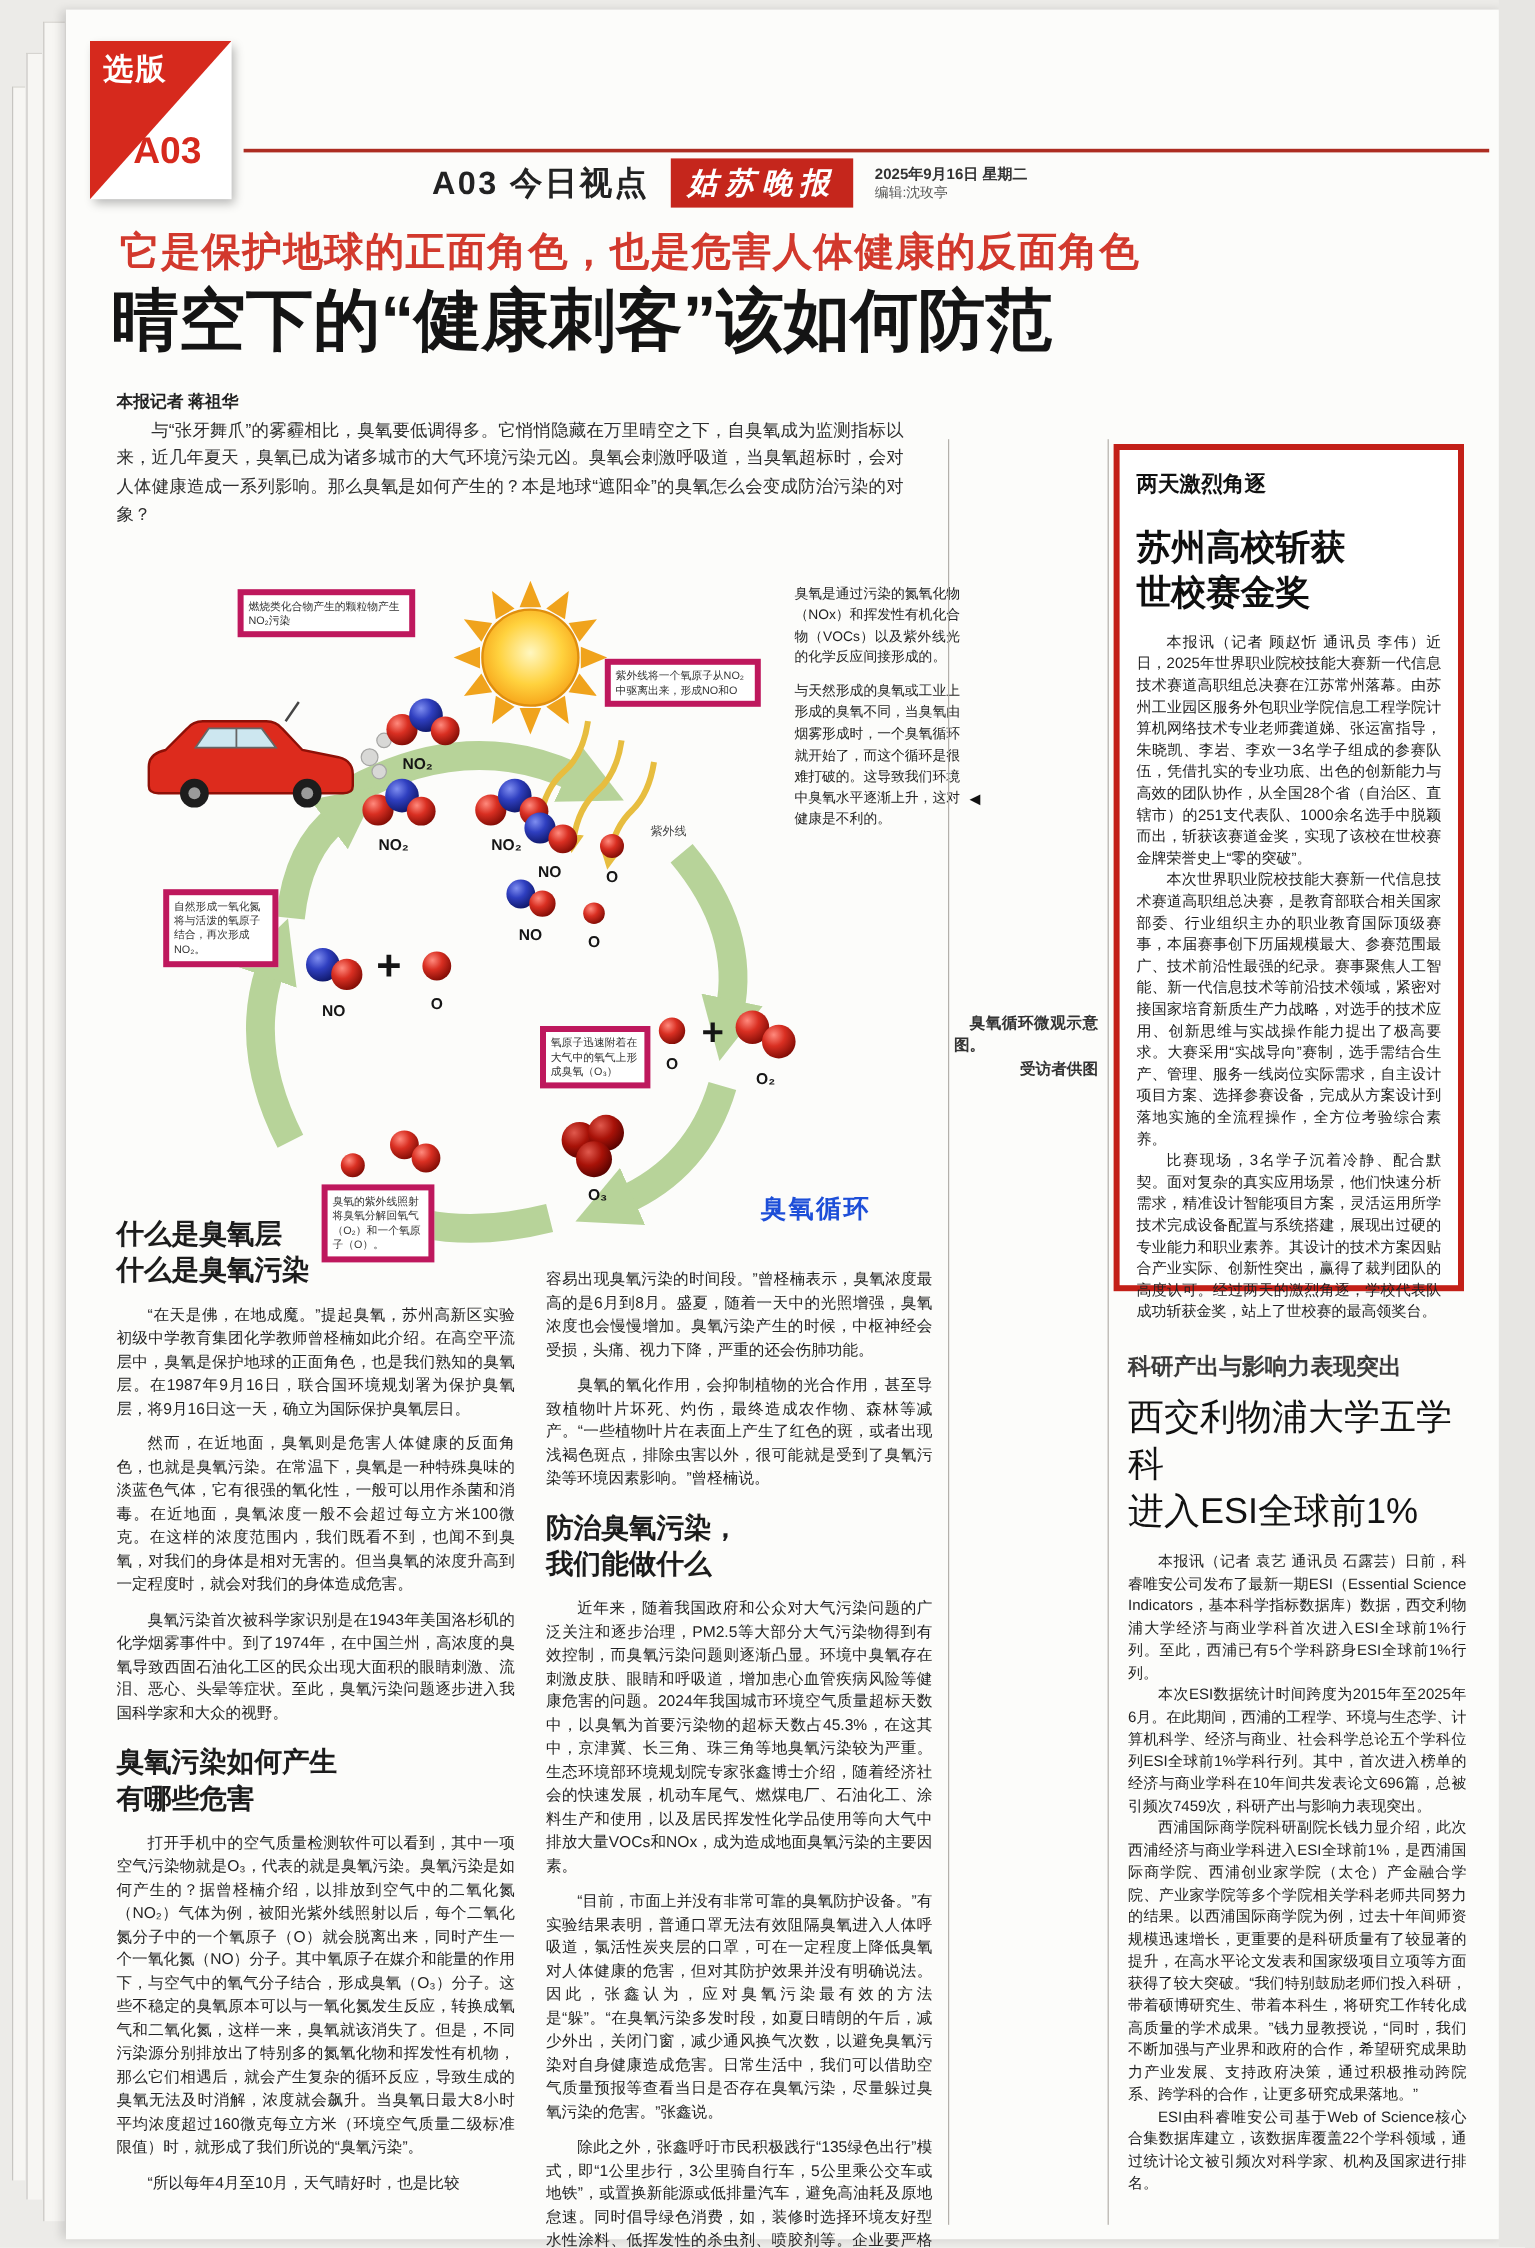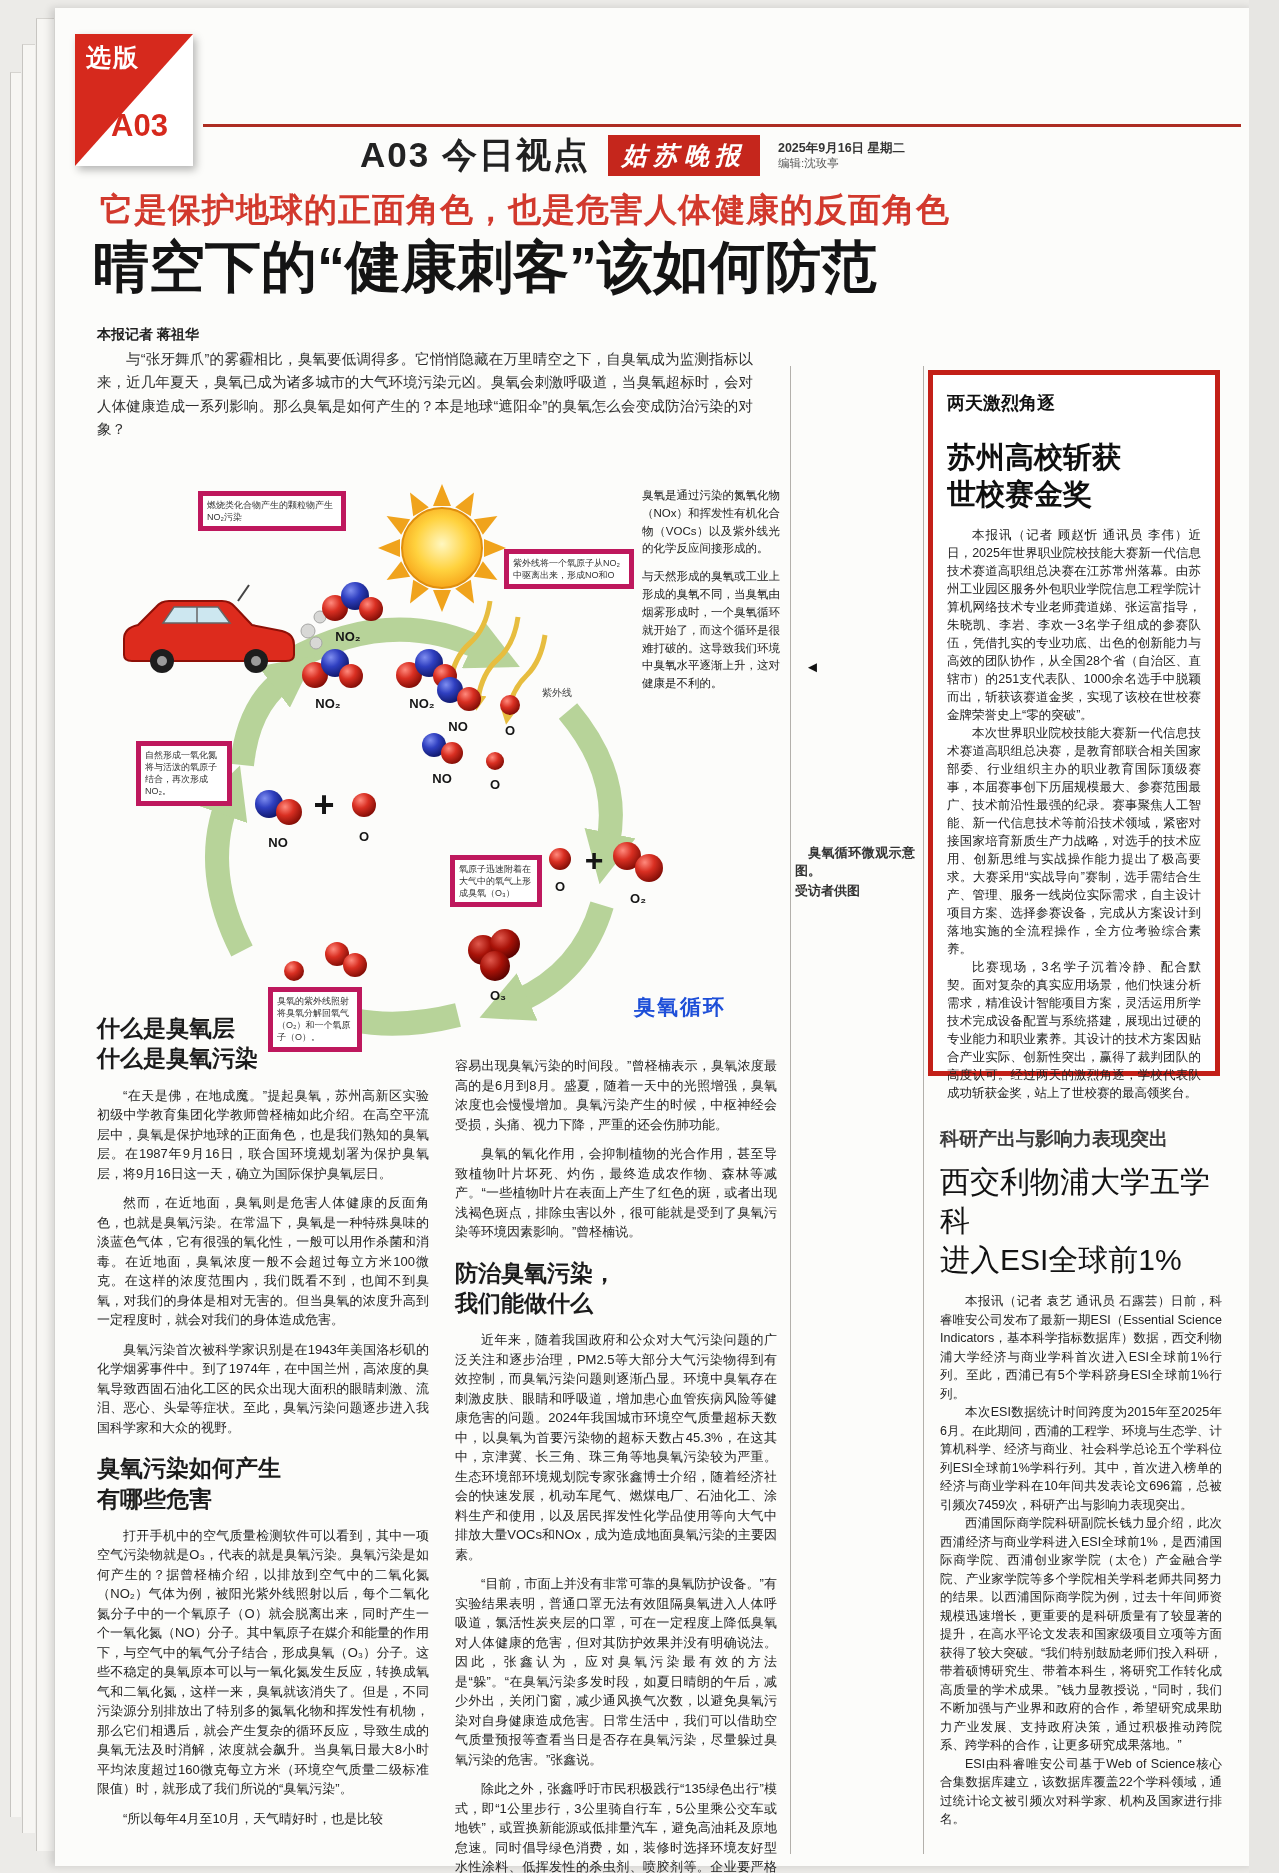--- a/index.html
+++ b/index.html
@@ -10,54 +10,54 @@
 
   
   .badge{position:absolute;left:20px;top:26px;width:118px;height:132px;background:#fff;box-shadow:3px 4px 8px rgba(0,0,0,.28);}
   .badge .tri{position:absolute;inset:0;background:#d6291d;clip-path:polygon(0 0,100% 0,0 100%);}
   .badge-top{position:absolute;left:11px;top:7px;color:#fff;font-size:25px;font-weight:800;letter-spacing:2px;}
   .badge-num{position:absolute;left:36px;top:74px;color:#d6291d;font-size:31px;font-weight:800;}
 
   
   .rule{position:absolute;left:148px;top:116px;right:14px;height:3px;background:#ad2d22;}
   .masthead{position:absolute;left:305px;top:124px;display:flex;align-items:center;gap:18px;}
-  .mh-section{font-size:35px;font-weight:800;color:#222;letter-spacing:2px;white-space:nowrap;}
+  .mh-section{font-size:27px;font-weight:800;color:#222;letter-spacing:2px;white-space:nowrap;}
   .mh-paper{background:#c5261c;color:#fff;font-size:25px;font-weight:800;font-style:italic;padding:4px 14px;letter-spacing:6px;font-family:"Liberation Serif","DejaVu Serif",serif;white-space:nowrap;}
   .mh-date{font-size:12.5px;color:#333;font-weight:700;line-height:1.35;white-space:nowrap;}
   .mh-editor{font-size:11.5px;color:#555;white-space:nowrap;}
 
   
   .kicker{position:absolute;left:45px;top:180px;font-size:33px;color:#d2392d;font-weight:600;letter-spacing:1px;white-space:nowrap;}
   .headline{position:absolute;left:38px;top:222px;font-size:56px;font-weight:900;color:#141414;white-space:nowrap;}
   .byline{position:absolute;left:42px;top:318px;font-size:14px;font-weight:800;color:#222;}
   .intro{position:absolute;left:42px;top:340px;width:656px;font-size:14.5px;line-height:1.62;color:#2e2e2e;text-align:justify;text-indent:2em;}
 
   
   .diagram{position:absolute;left:35px;top:445px;width:690px;height:600px;}
   .diagram svg{position:absolute;inset:0;}
   .dbox{position:absolute;background:#fff;border:5px solid #be185d;font-size:9px;line-height:1.35;padding:3px 4px;color:#333;box-sizing:border-box;}
-  .side-text{position:absolute;left:552px;top:34px;width:138px;font-size:11.5px;line-height:1.55;color:#222;text-align:justify;}
+  .side-text{position:absolute;left:572px;top:34px;width:138px;font-size:11.5px;line-height:1.55;color:#222;text-align:justify;}
   .side-text p{margin:0 0 10px;}
   .cycle-label{position:absolute;left:544px;top:540px;font-size:21px;font-weight:700;color:#1d4ed8;letter-spacing:2px;}
 
   
   .col{position:absolute;text-align:justify;color:#242424;}
   .col p{margin:0 0 10px;font-size:13px;line-height:19.5px;text-indent:2em;}
   .col p.cont{text-indent:0;}
   .col h3{margin:0 0 12px;font-size:23px;line-height:1.32;color:#1c1c1c;font-weight:800;text-align:left;}
   .col h3 span{display:block;}
   .col h3.mid{margin-top:16px;}
   #col1{left:42px;top:1005px;width:332px;}
   #col2{left:400px;top:1048px;width:322px;}
 
   .vline{position:absolute;top:358px;height:1488px;width:1px;background:#b3b0ab;}
 
   .cap-arrow{position:absolute;left:750px;top:650px;font-size:15px;color:#111;}
   .photo-caption{position:absolute;left:740px;top:836px;width:120px;font-size:13px;font-weight:600;color:#333;line-height:1.4;text-align:justify;text-indent:1em;}
-  .photo-caption .credit{text-indent:0;margin-top:2px;}
+  .photo-caption .credit{text-align:right;text-indent:0;margin-top:2px;}
 
   
   .sidebox{position:absolute;left:873px;top:362px;width:292px;height:706px;border:5px solid #c32018;background:#fff;box-sizing:border-box;padding:16px 14px 10px;}
   .sb-kicker{font-size:18px;font-weight:700;color:#111;margin:0 0 24px;}
   .sb-headline{font-size:29px;font-weight:900;color:#0f0f0f;line-height:1.28;margin:0;}
   .sb-headline span{display:block;}
   .abody{margin-top:13px;}
   .abody p{font-size:12.5px;line-height:18px;text-indent:2em;text-align:justify;color:#222;margin:0;}
 
   

